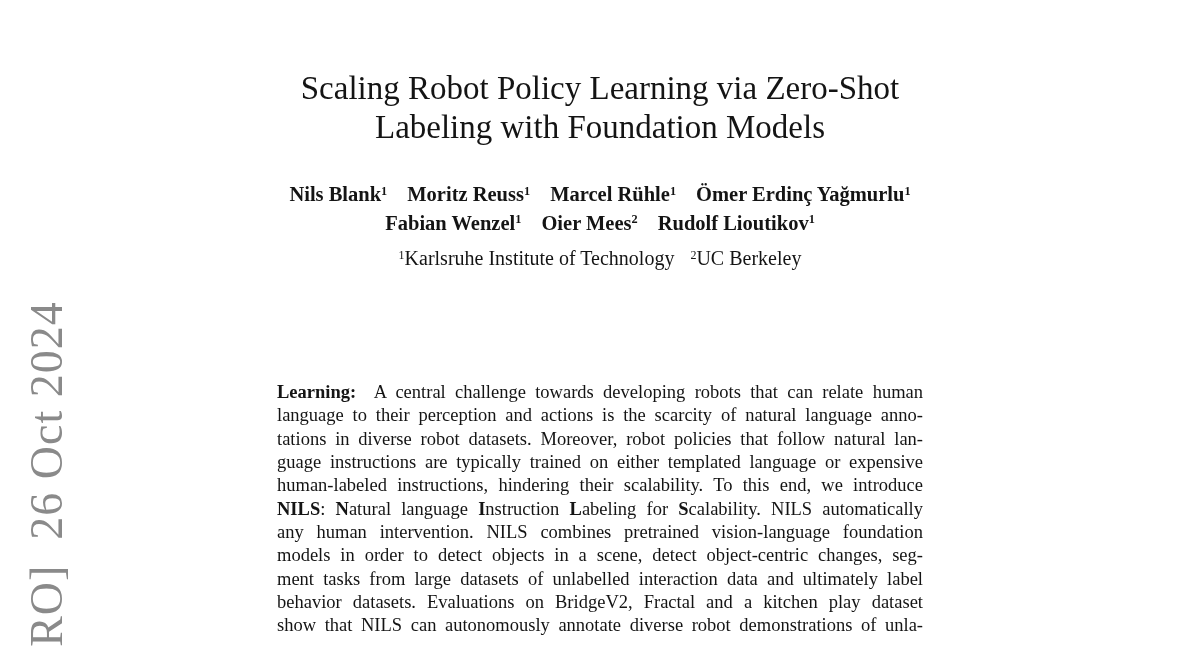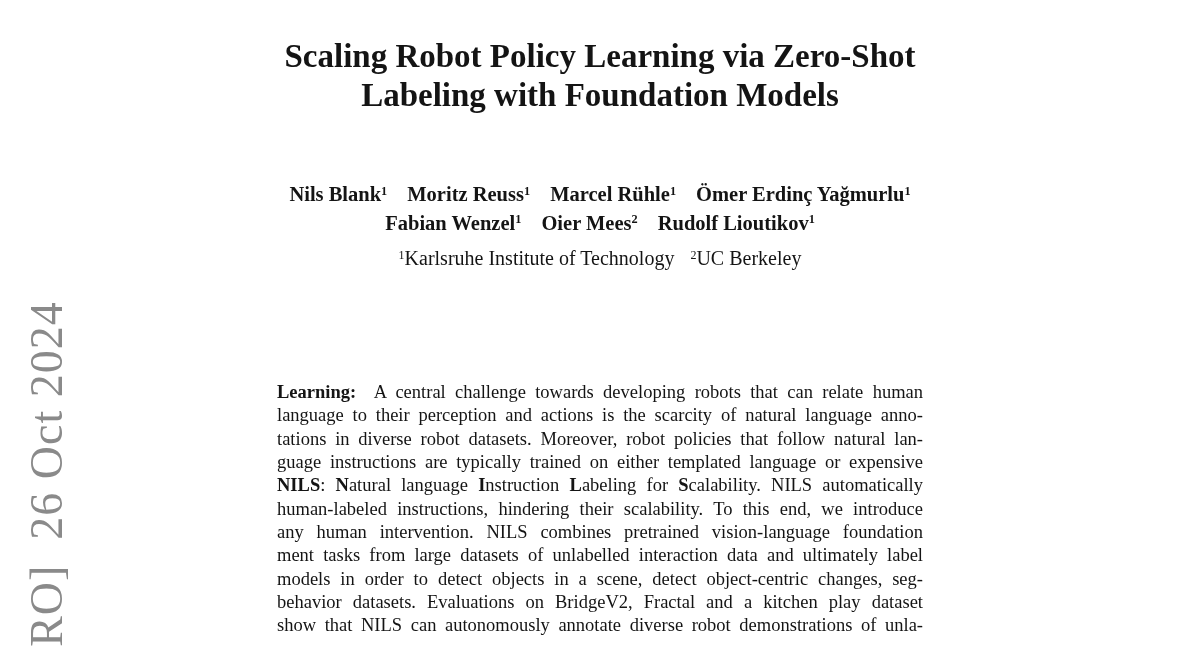--- a/index.html
+++ b/index.html
@@ -13,23 +13,23 @@
   .watermark {
     position: absolute; left: 24px; top: 716px;
     transform-origin: 0 0; transform: rotate(-90deg);
     font-size: 46px; line-height: 1; letter-spacing: 1px;
     white-space: nowrap;
   }
 
   .content { position: absolute; left: 277px; top: 0; width: 646px; height: 648px; }
 
   .title {
-    position: absolute; top: 37px; left: 0; width: 100%;
+    position: absolute; top: 69px; left: 0; width: 100%;
     margin: 0; text-align: center;
-    font-weight: bold; font-size: 33px; line-height: 39px;
+    font-weight: normal; font-size: 33px; line-height: 39px;
   }
   .title-line { display: block; }
 
   .authors {
     position: absolute; top: 182px; left: 0; width: 100%;
     text-align: center; font-weight: bold;
     font-size: 20.5px; line-height: 25.5px;
   }
   .author { margin: 0 10px; white-space: nowrap; }
 
@@ -72,23 +72,23 @@
         <div><span class="author">Fabian Wenzel<span class="sup">1</span></span><span class="author">Oier Mees<span class="sup">2</span></span><span class="author">Rudolf Lioutikov<span class="sup">1</span></span></div>
       </div>
 
     <div class="affils" id="affils"><span class="affil"><span class="sup">1</span>Karlsruhe Institute of Technology</span><span class="affil"><span class="sup">2</span>UC Berkeley</span></div>
 
     <div class="abstract" id="abstract">
         <div class="abs-line"><span class="b">Learning:</span><span>&nbsp; A central challenge towards developing robots that can relate human</span></div>
         <div class="abs-line"><span>language to their perception and actions is the scarcity of natural language anno-</span></div>
         <div class="abs-line"><span>tations in diverse robot datasets. Moreover, robot policies that follow natural lan-</span></div>
         <div class="abs-line"><span>guage instructions are typically trained on either templated language or expensive</span></div>
+        <div class="abs-line"><span>human-labeled instructions, hindering their scalability. To this end, we introduce</span></div>
         <div class="abs-line"><span class="b">NILS</span><span>: </span><span class="b">N</span><span>atural language </span><span class="b">I</span><span>nstruction </span><span class="b">L</span><span>abeling for </span><span class="b">S</span><span>calability. NILS automatically</span></div>
-        <div class="abs-line"><span>human-labeled instructions, hindering their scalability. To this end, we introduce</span></div>
         <div class="abs-line"><span>any human intervention. NILS combines pretrained vision-language foundation</span></div>
+        <div class="abs-line"><span>models in order to detect objects in a scene, detect object-centric changes, seg-</span></div>
         <div class="abs-line"><span>ment tasks from large datasets of unlabelled interaction data and ultimately label</span></div>
-        <div class="abs-line"><span>models in order to detect objects in a scene, detect object-centric changes, seg-</span></div>
         <div class="abs-line"><span>behavior datasets. Evaluations on BridgeV2, Fractal and a kitchen play dataset</span></div>
         <div class="abs-line"><span>show that NILS can autonomously annotate diverse robot demonstrations of unla-</span></div>
       </div>
 
   </div>
 </div>
 
 </body></html>

